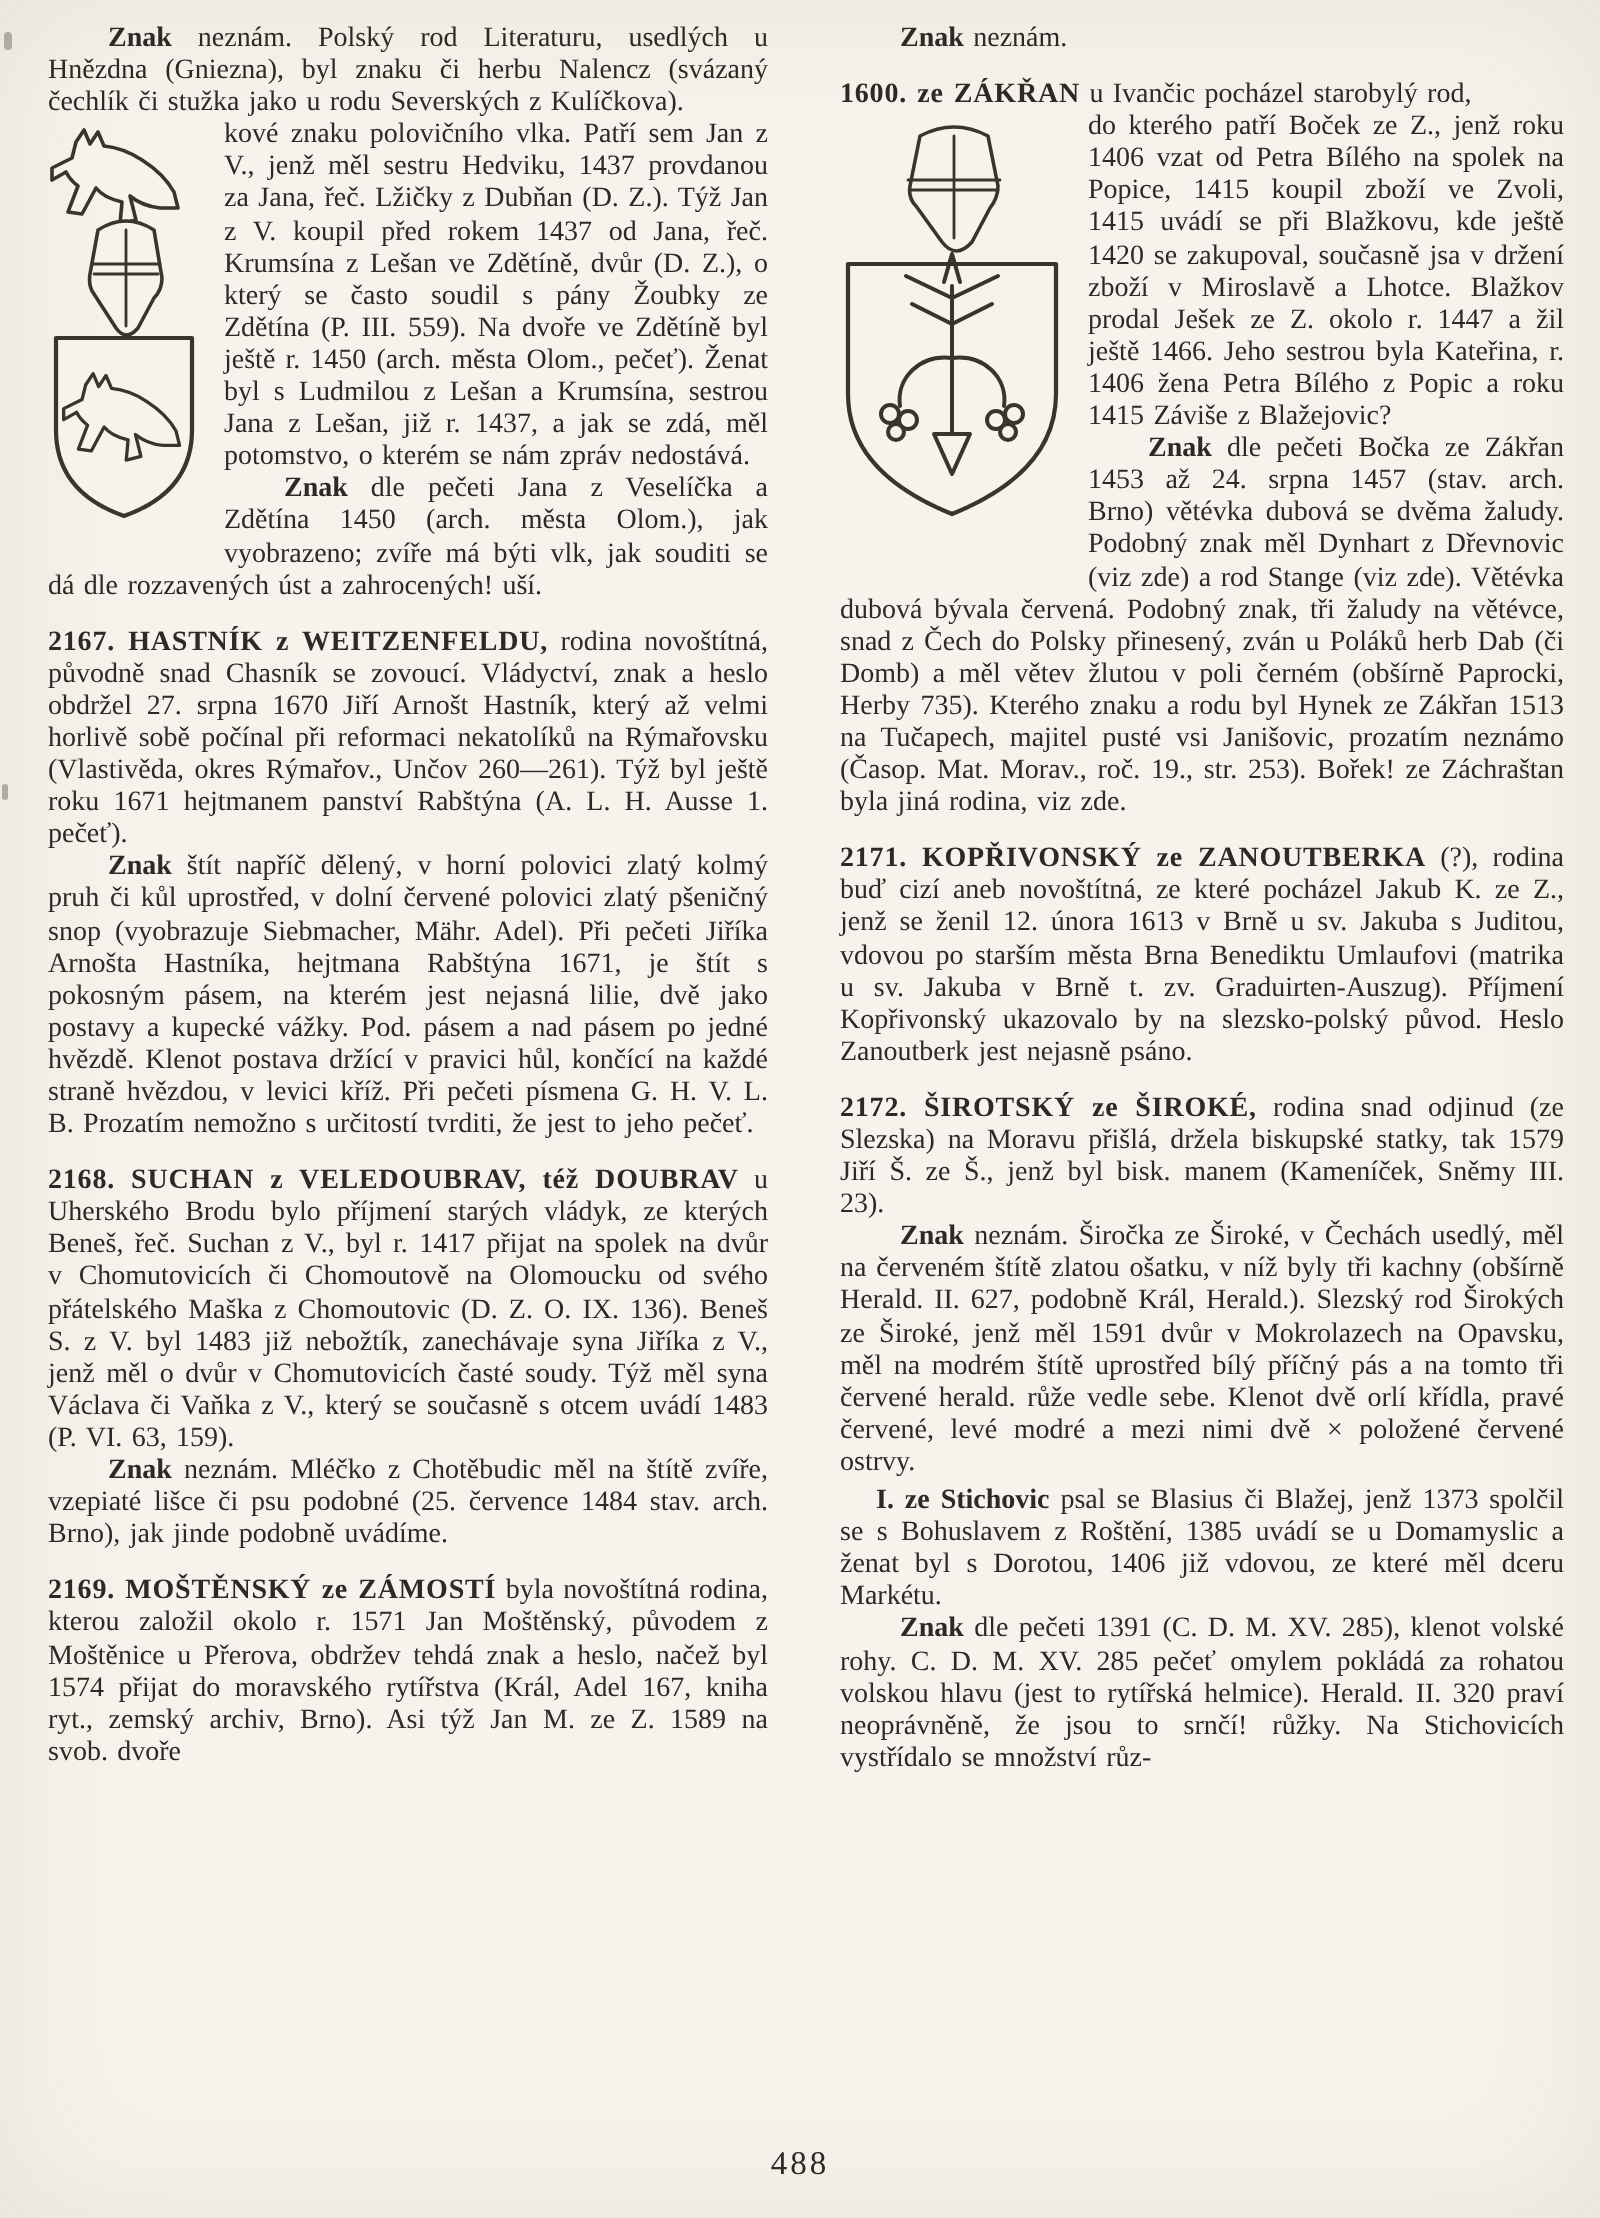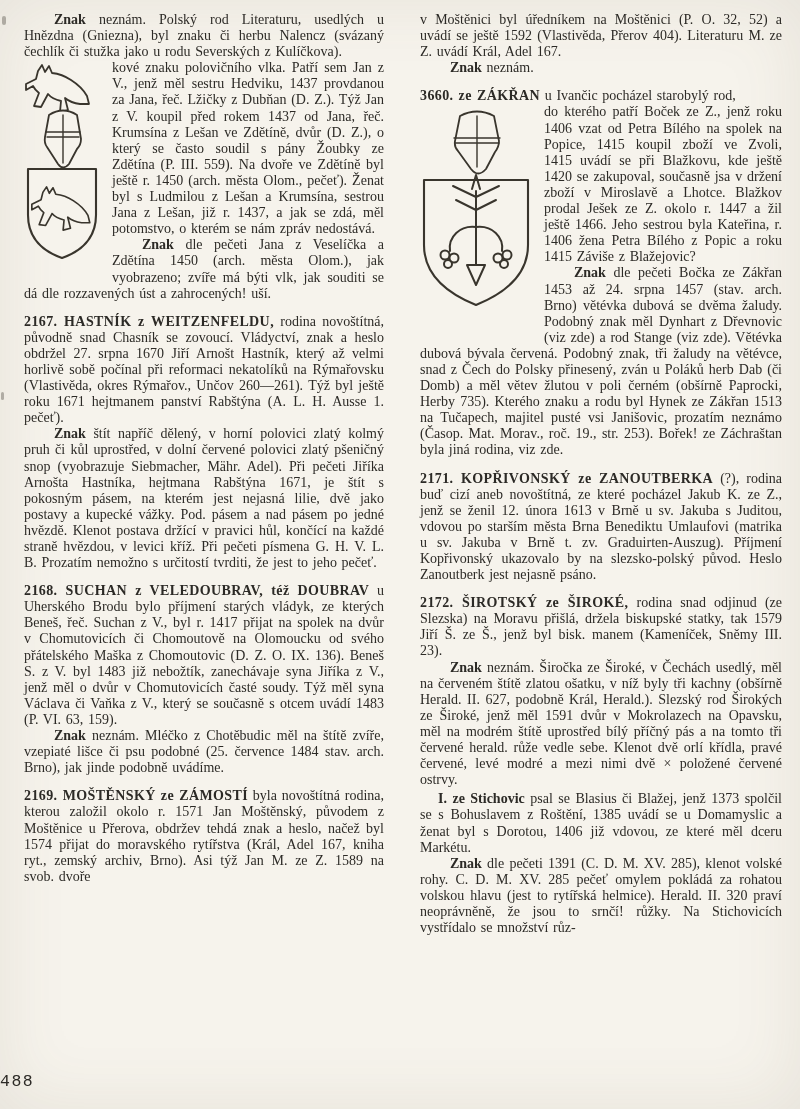--- a/index.html
+++ b/index.html
@@ -20,22 +20,22 @@
   .mt-sm{margin-top:3px;font-family:Liberation Serif, serif;}
   .indent{text-indent:30px;}
   .indent-sm{text-indent:18px;}
   .lead{font-weight:bold;}
   .entry-lead{font-weight:bold;letter-spacing:0.4px;}
   .fig{float:left;margin:3px 12px 0 0;}
   .fig-veselicka{width:76px;height:208px;}
   .fig-zakran{width:112px;height:228px;}
   .fig svg{display:block;}
   .pageno{
-    position:absolute;left:0;right:0;top:1072px;text-align:left;
-    font-size:16.5px;letter-spacing:1.5px;font-family:Liberation Mono, monospace;
+    position:absolute;left:0;right:0;top:1072px;text-align:center;
+    font-size:16.5px;letter-spacing:1.5px;
   }
   .artifact{position:absolute;background:rgba(60,55,45,0.35);border-radius:2px;}
   .a1{left:2px;top:16px;width:4px;height:9px;}
   .a2{left:1px;top:392px;width:3px;height:8px;}
 </style>
 </head>
 <body>
 
 <div class="artifact a1"></div>
 <div class="artifact a2"></div>
@@ -67,25 +67,24 @@
   <p class="block indent"><span class="lead">Znak</span><span> štít napříč dělený, v horní polovici zlatý kolmý pruh či kůl uprostřed, v dolní červené polovici zlatý pšeničný snop (vyobrazuje Siebmacher, Mähr. Adel). Při pečeti Jiříka Arnošta Hastníka, hejtmana Rabštýna 1671, je štít s pokosným pásem, na kterém jest nejasná lilie, dvě jako postavy a kupecké vážky. Pod. pásem a nad pásem po jedné hvězdě. Klenot postava držící v pravici hůl, končící na každé straně hvězdou, v levici kříž. Při pečeti písmena G. H. V. L. B. Prozatím nemožno s určitostí tvrditi, že jest to jeho pečeť.</span></p>
 
   <p class="block mt"><span class="entry-lead">2168. SUCHAN z VELEDOUBRAV, též DOUBRAV</span><span> u Uherského Brodu bylo příjmení starých vládyk, ze kterých Beneš, řeč. Suchan z V., byl r. 1417 přijat na spolek na dvůr v Chomutovicích či Chomoutově na Olomoucku od svého přátelského Maška z Chomoutovic (D. Z. O. IX. 136). Beneš S. z V. byl 1483 již nebožtík, zanechávaje syna Jiříka z V., jenž měl o dvůr v Chomutovicích časté soudy. Týž měl syna Václava či Vaňka z V., který se současně s otcem uvádí 1483 (P. VI. 63, 159).</span></p>
 
   <p class="block indent"><span class="lead">Znak</span><span> neznám. Mléčko z Chotěbudic měl na štítě zvíře, vzepiaté lišce či psu podobné (25. července 1484 stav. arch. Brno), jak jinde podobně uvádíme.</span></p>
 
   <p class="block mt"><span class="entry-lead">2169. MOŠTĚNSKÝ ze ZÁMOSTÍ</span><span> byla novoštítná rodina, kterou založil okolo r. 1571 Jan Moštěnský, původem z Moštěnice u Přerova, obdržev tehdá znak a heslo, načež byl 1574 přijat do moravského rytířstva (Král, Adel 167, kniha ryt., zemský archiv, Brno). Asi týž Jan M. ze Z. 1589 na svob. dvoře</span></p>
 </div>
 
 <div class="col col-right">
-  <p class="block"><span>v Moštěnici byl úředníkem na Moštěnici (P. O. 32, 52) a uvádí se ještě 1592 (Vlastivěda, Přerov 404). Literaturu M. ze Z. uvádí Král, Adel 167.</span></p>
 
   <p class="block indent"><span class="lead">Znak</span><span> neznám.</span></p>
 
-  <p class="block mt"><span class="entry-lead">3660. ze ZÁKŘAN</span><span> u Ivančic pocházel starobylý rod,</span></p>
+  <p class="block mt"><span class="entry-lead">1600. ze ZÁKŘAN</span><span> u Ivančic pocházel starobylý rod,</span></p>
 
   <div class="block">
     <div class="fig fig-zakran">
       <svg width="112" height="200" viewBox="0 0 112 200">
         <g fill="#f6f3ec" stroke="#39352d" stroke-width="1.8" stroke-linejoin="round" stroke-linecap="round">
           <path d="M40,9 Q57,0 74,9 L79,34 Q79,40 75,45 L66,62 Q58,71 51,62 L38,44 Q34,40 35,34 Z"></path>
           <path fill="none" stroke-width="1.4" d="M34,31 L80,31 M35,36 L79,36 M57,9 L57,60"></path>
           <path stroke-width="2.1" d="M4,73 L108,73 L108,138 Q108,177 56,198 Q4,177 4,138 Z"></path>
           <g fill="none" stroke-width="2">
             <path d="M56,84 L56,160"></path>

